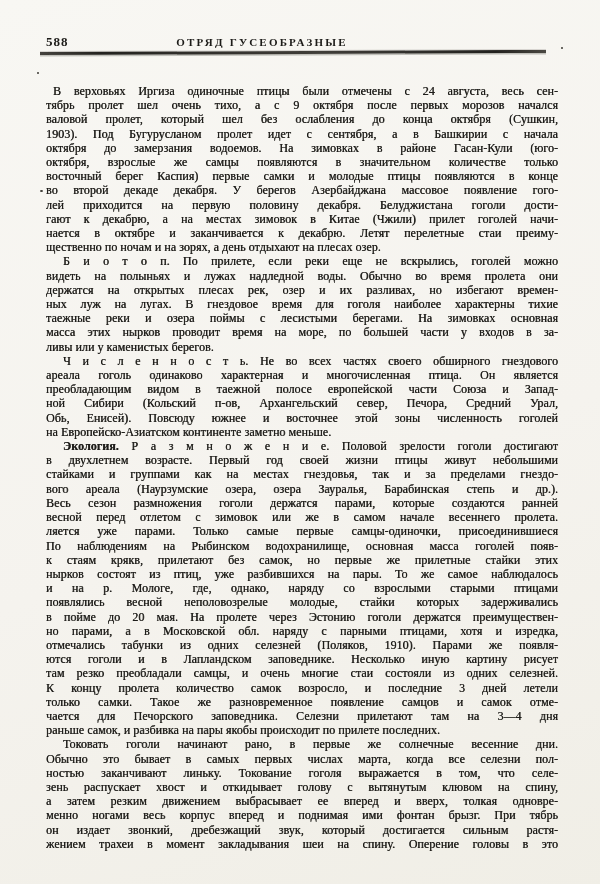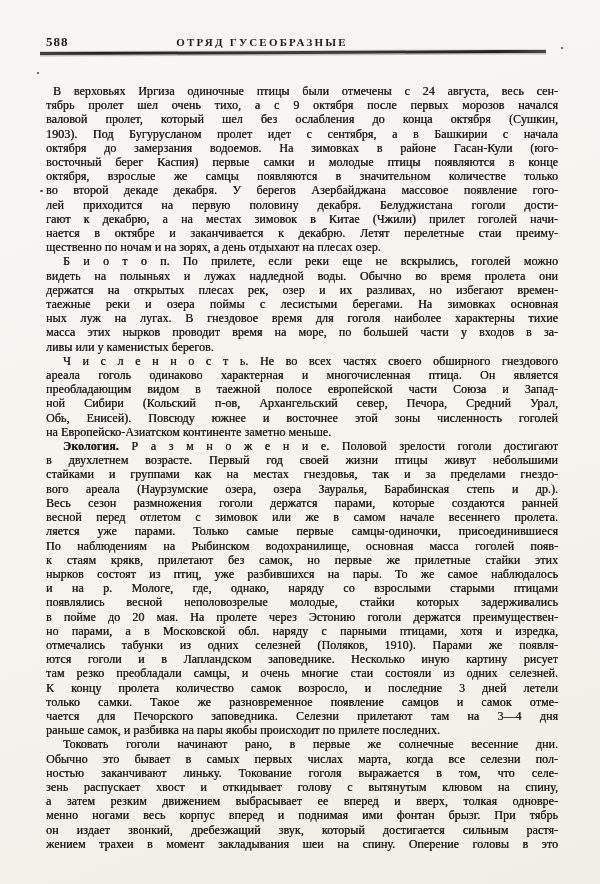--- a/index.html
+++ b/index.html
@@ -55,34 +55,34 @@
   <span class="pagenum">588</span>
   <span class="runhead">ОТРЯД ГУСЕОБРАЗНЫЕ</span>
   <div class="rule"></div>
   <div class="text-block" id="text-block">
       <div>
         <div class="line just indent-small">В верховьях Иргиза одиночные птицы были отмечены с 24 августа, весь сен-</div>
         <div class="line just">тябрь пролет шел очень тихо, а с 9 октября после первых морозов начался</div>
         <div class="line just">валовой пролет, который шел без ослабления до конца октября (Сушкин,</div>
         <div class="line just">1903). Под Бугурусланом пролет идет с сентября, а в Башкирии с начала</div>
         <div class="line just">октября до замерзания водоемов. На зимовках в районе Гасан-Кули (юго-</div>
+        <div class="line just">октября, взрослые же самцы появляются в значительном количестве только</div>
         <div class="line just">восточный берег Каспия) первые самки и молодые птицы появляются в конце</div>
-        <div class="line just">октября, взрослые же самцы появляются в значительном количестве только</div>
         <div class="line just">во второй декаде декабря. У берегов Азербайджана массовое появление гого-</div>
         <div class="line just">лей приходится на первую половину декабря. Белуджистана гоголи дости-</div>
         <div class="line just">гают к декабрю, а на местах зимовок в Китае (Чжили) прилет гоголей начи-</div>
         <div class="line just">нается в октябре и заканчивается к декабрю. Летят перелетные стаи преиму-</div>
         <div class="line">щественно по ночам и на зорях, а день отдыхают на плесах озер.</div>
       </div>
       <div>
         <div class="line just indent-normal">Б и о т о п. По прилете, если реки еще не вскрылись, гоголей можно</div>
         <div class="line just">видеть на полыньях и лужах надледной воды. Обычно во время пролета они</div>
         <div class="line just">держатся на открытых плесах рек, озер и их разливах, но избегают времен-</div>
+        <div class="line just">ных луж на лугах. В гнездовое время для гоголя наиболее характерны тихие</div>
         <div class="line just">таежные реки и озера поймы с лесистыми берегами. На зимовках основная</div>
-        <div class="line just">ных луж на лугах. В гнездовое время для гоголя наиболее характерны тихие</div>
         <div class="line just">масса этих нырков проводит время на море, по большей части у входов в за-</div>
         <div class="line">ливы или у каменистых берегов.</div>
       </div>
       <div>
         <div class="line just indent-normal">Ч и с л е н н о с т ь. Не во всех частях своего обширного гнездового</div>
         <div class="line just">ареала гоголь одинаково характерная и многочисленная птица. Он является</div>
         <div class="line just">преобладающим видом в таежной полосе европейской части Союза и Запад-</div>
         <div class="line just">ной Сибири (Кольский п-ов, Архангельский север, Печора, Средний Урал,</div>
         <div class="line just">Обь, Енисей). Повсюду южнее и восточнее этой зоны численность гоголей</div>
         <div class="line">на Европейско-Азиатском континенте заметно меньше.</div>

